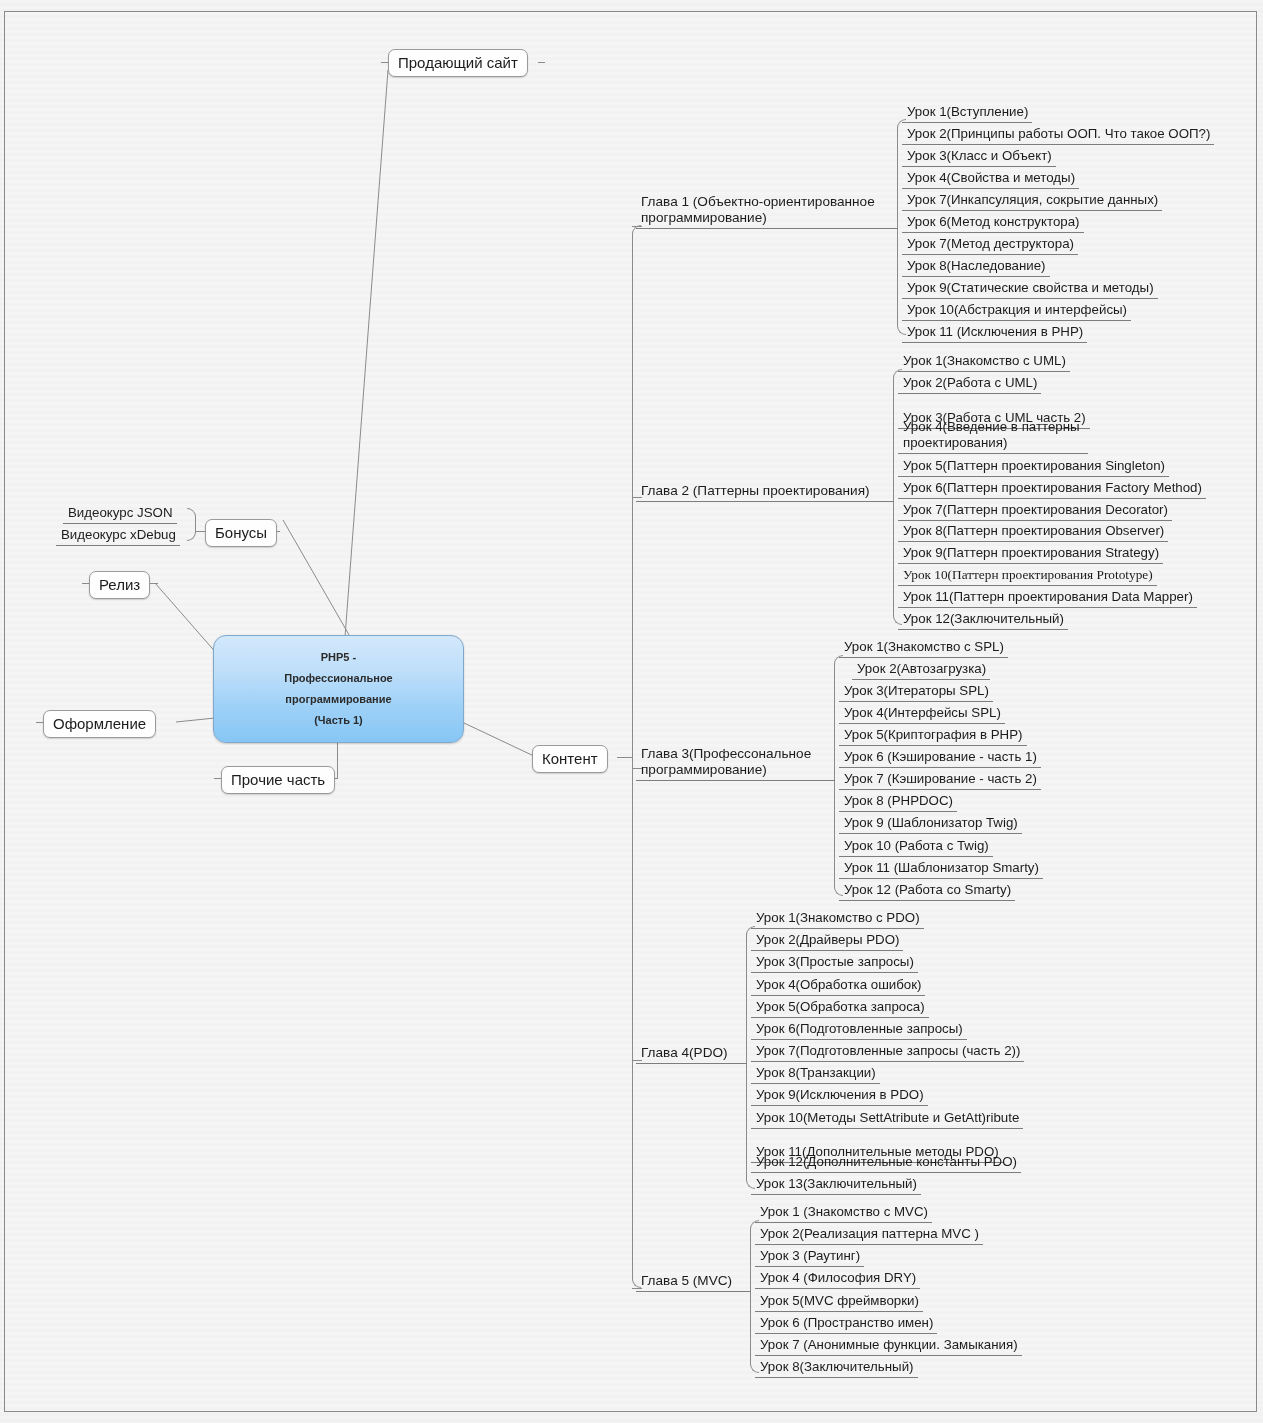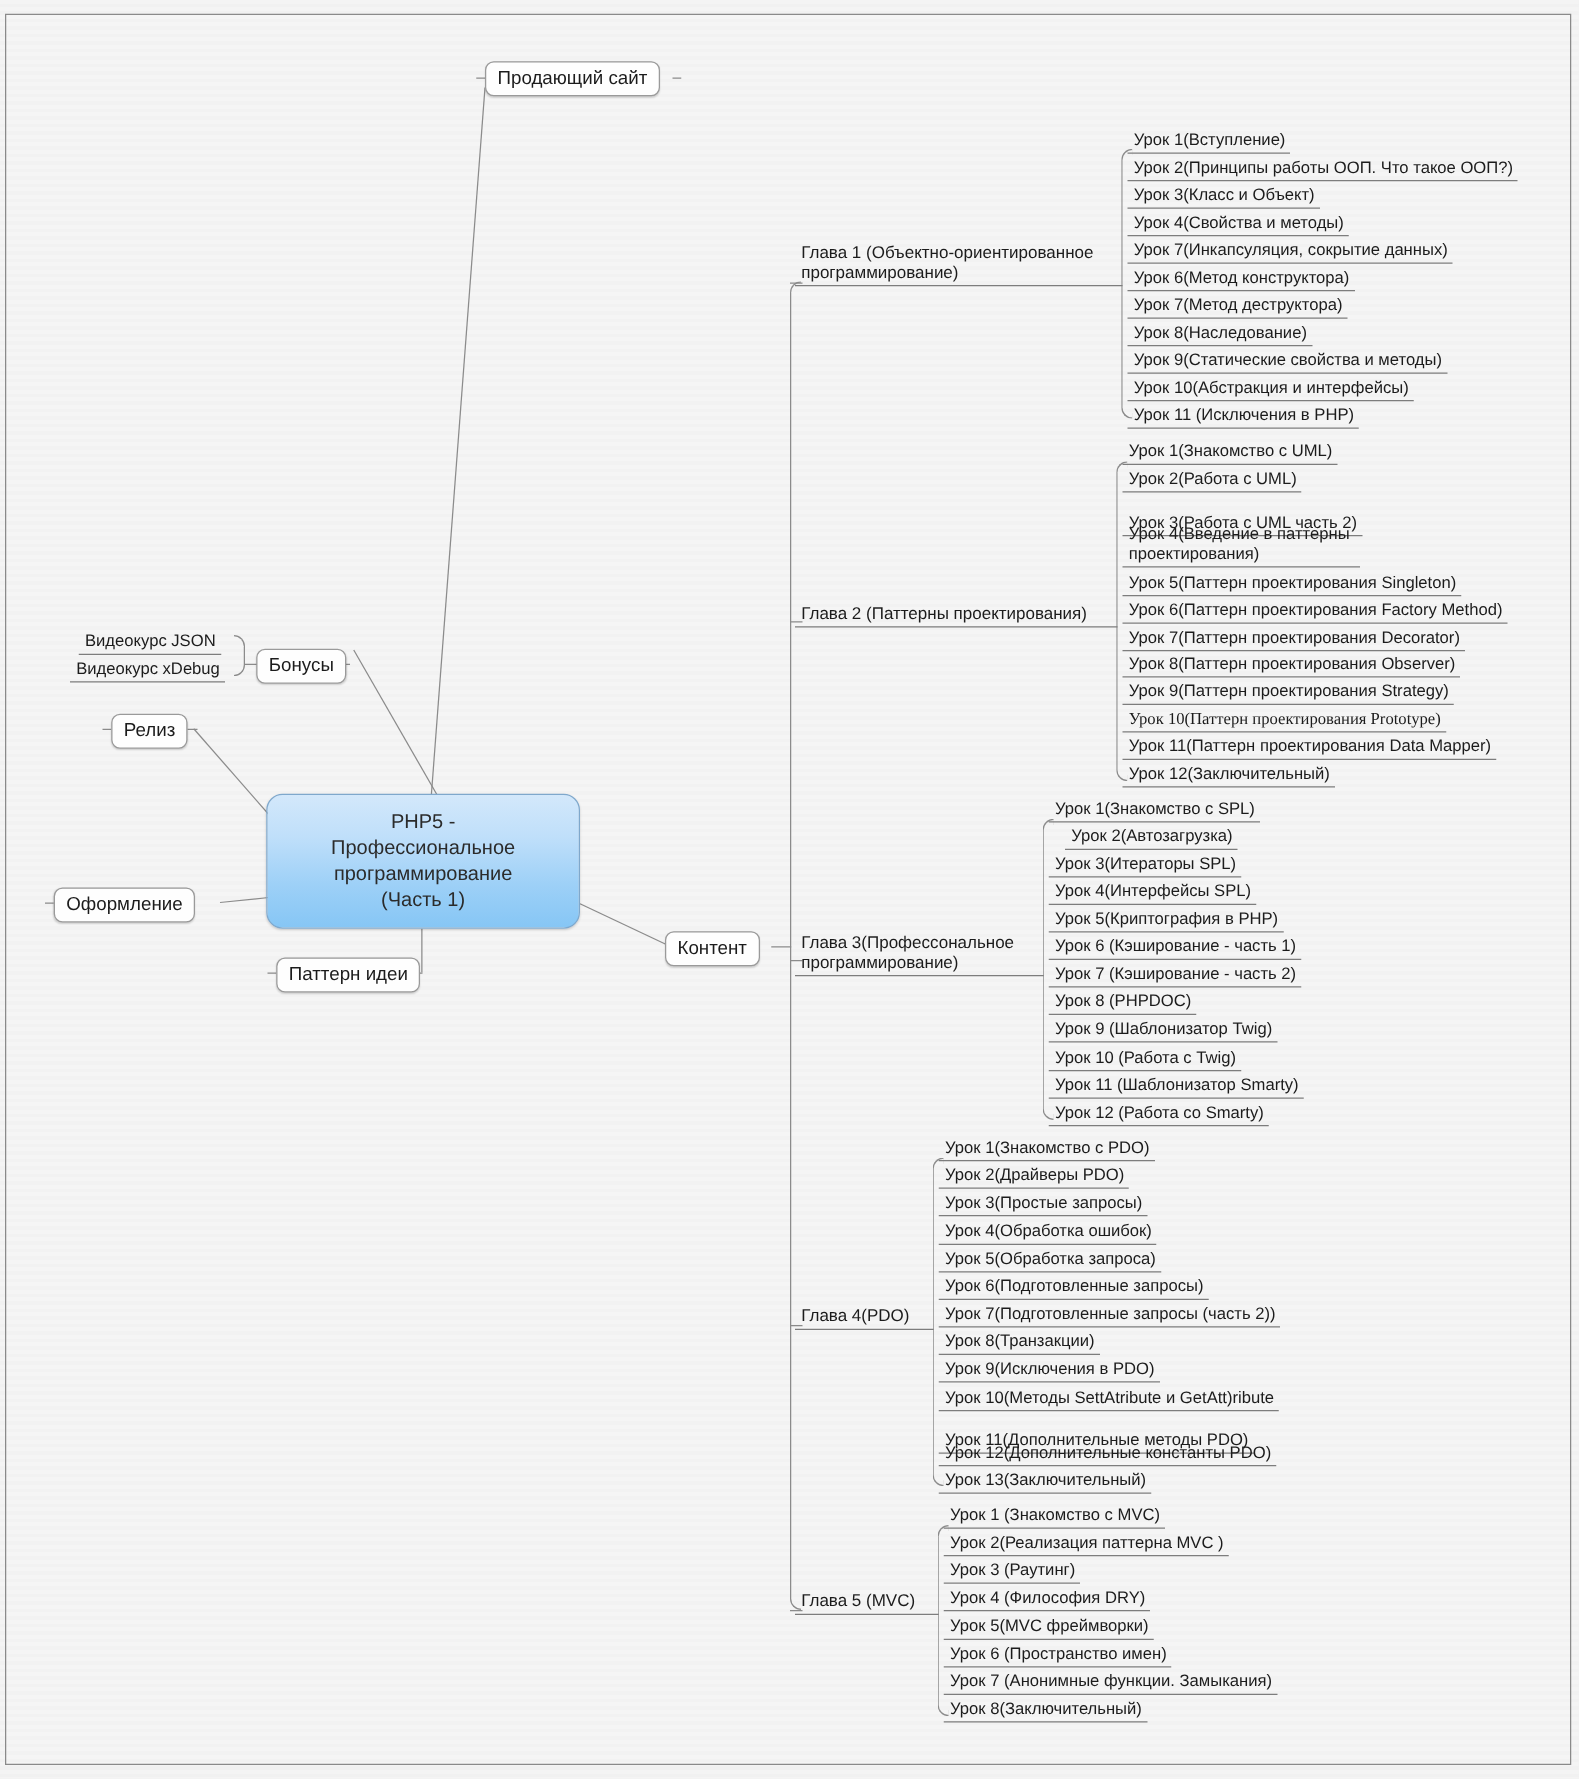--- a/index.html
+++ b/index.html
@@ -58,22 +58,22 @@
     border-radius: 13px;
     background: linear-gradient(to bottom, #d3e8fb 0%, #bfdffa 32%, #9dd0f7 68%, #86c6f5 100%);
     box-shadow: 0 1px 2px rgba(0,0,0,0.18);
     display: flex;
     align-items: center;
     justify-content: center;
     box-sizing: border-box;
   }
   #central-node .ctext {
     text-align: center;
-    font-weight: normal;
-    font-size: 16px;
+    font-weight: bold;
+    font-size: 11px;
     line-height: 21px;
     color: #2b2b2b;
     white-space: pre-line;
   }
 
   
   .boxnode {
     position: absolute;
     border: 1px solid #9a9a9a;
     border-radius: 7px;
@@ -200,21 +200,21 @@
 
   <div class="boxnode" style="left:205px; top:519px;">Бонусы</div>
 
   <div class="uline" style="left:63px; top:503px; text-align:right;">Видеокурс JSON</div>
   <div class="uline" style="left:56px; top:525px; text-align:right;">Видеокурс xDebug</div>
 
   <div class="boxnode" style="left:89px; top:571px;">Релиз</div>
 
   <div class="boxnode" style="left:43px; top:710px;">Оформление</div>
 
-  <div class="boxnode" style="left:221px; top:766px;">Паттерн идеи</div>
+  <div class="boxnode" style="left:221px; top:766px;">Прочие часть</div>
 
   <div class="boxnode" style="left:532px; top:745px;">Контент</div>
 
   <div id="central-node">
     <div class="ctext">PHP5 -
 Профессиональное
 программирование
 (Часть 1)</div>
   </div>
 

